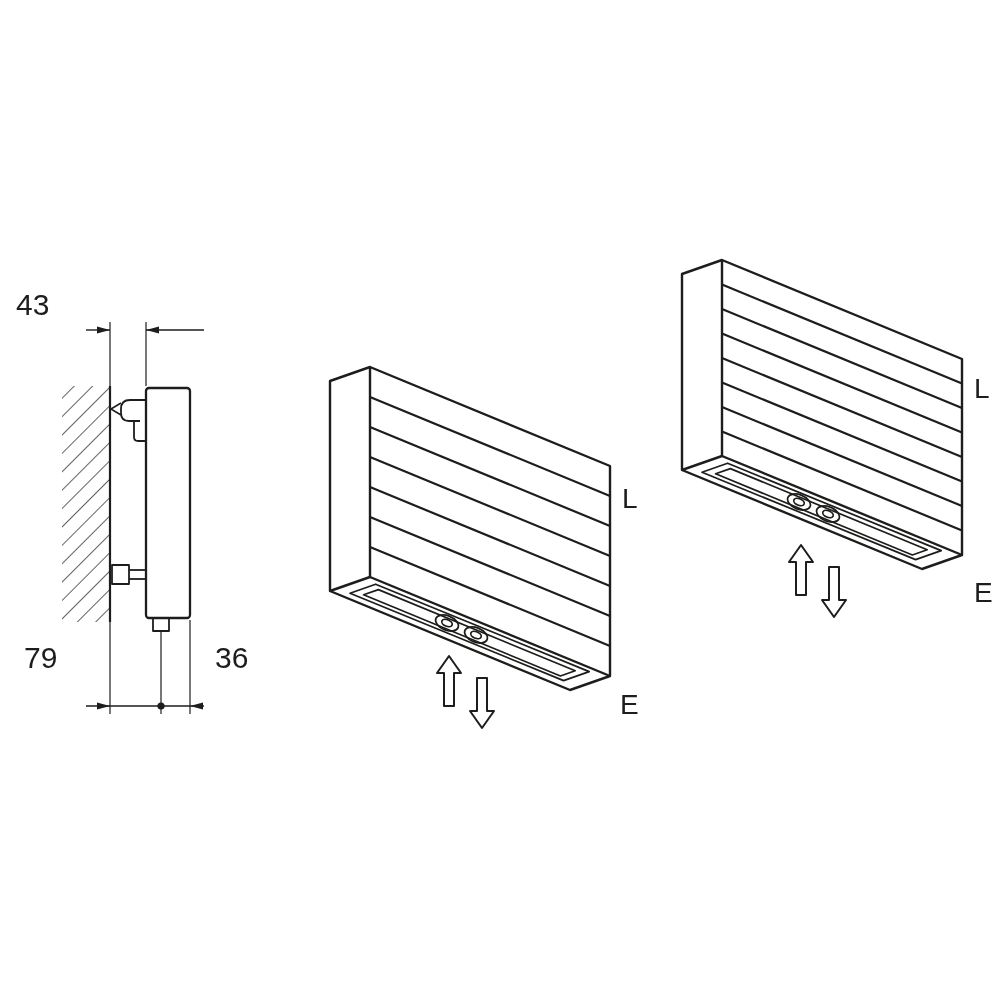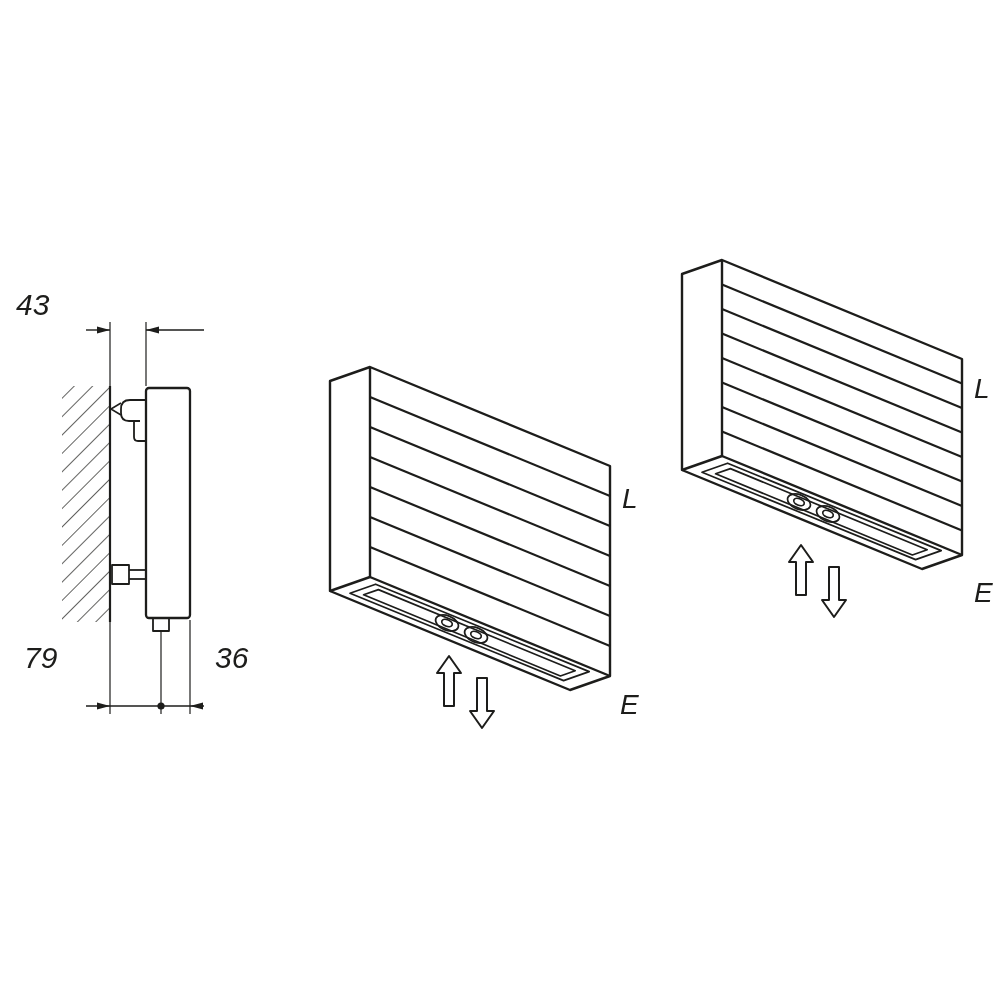--- a/index.html
+++ b/index.html
@@ -1,16 +1,16 @@
 <!DOCTYPE html>
 <html><head>
 <meta charset="utf-8">
 <style>
   html,body{margin:0;padding:0;background:#ffffff;}
-  .stage{width:996px;height:1000px;position:relative;background:#ffffff;overflow:hidden;font-style:italic;}
+  .stage{width:996px;height:1000px;position:relative;background:#ffffff;overflow:hidden;}
   svg{display:block;}
   text{font-family:"Liberation Sans", sans-serif;fill:#1d1d1b;}
   .dim-text{font-size:30px;}
   .port-text{font-size:28px;}
 </style>
 </head>
 <body>
 
 <div class="stage">
 <svg viewBox="0 0 1000 1000" width="1000" height="1000">

